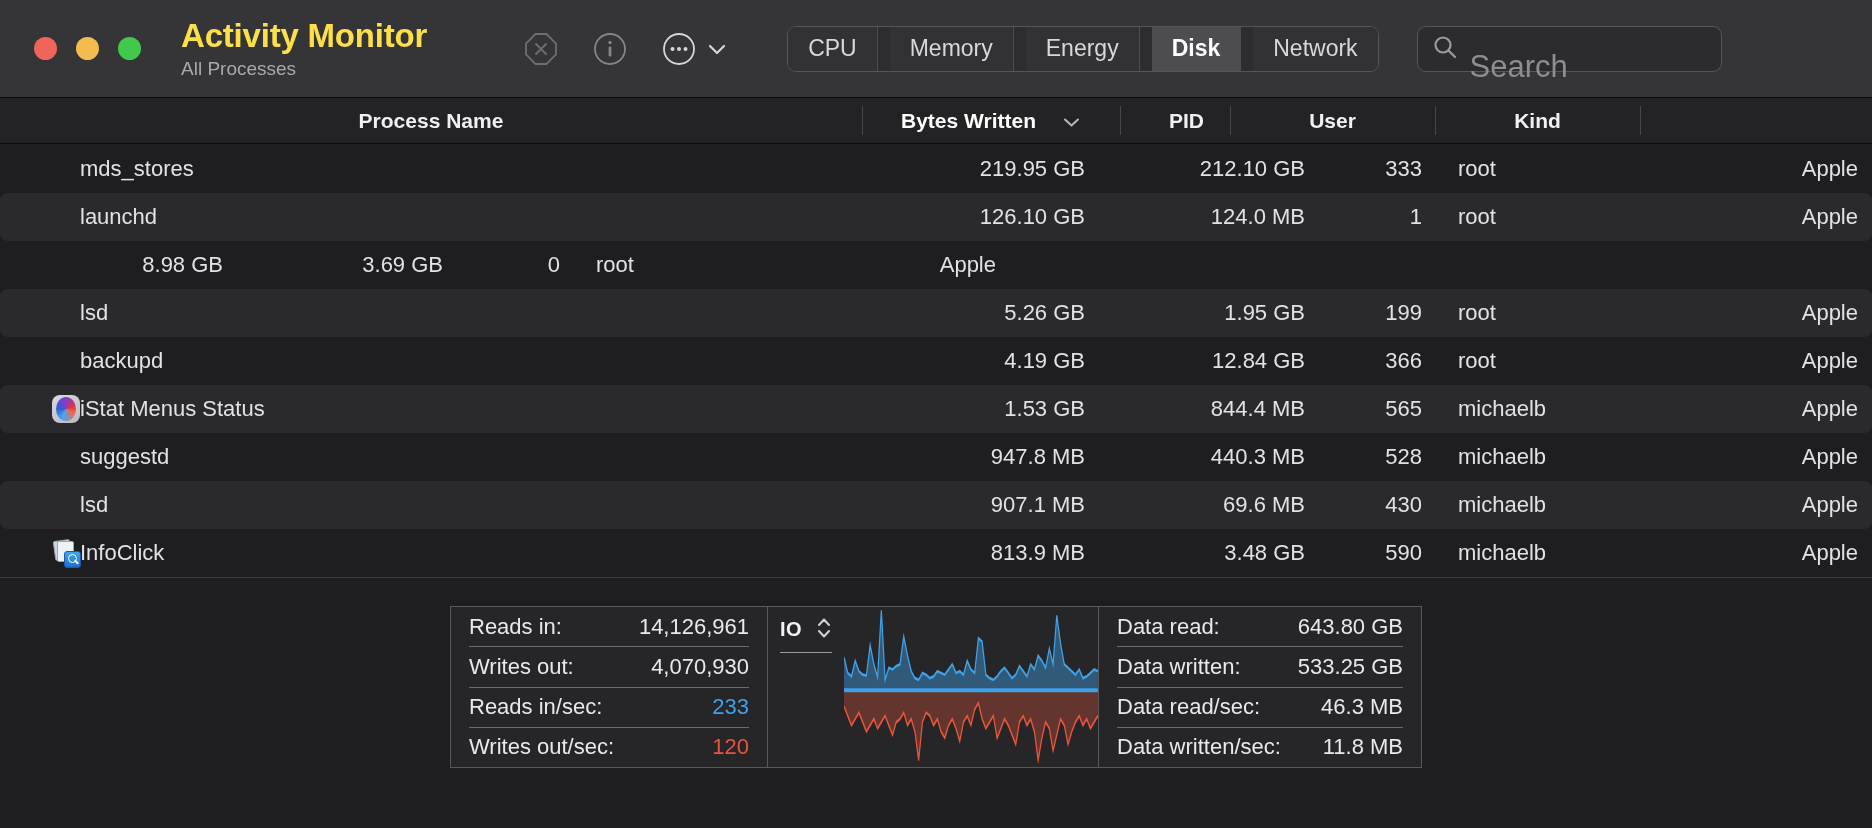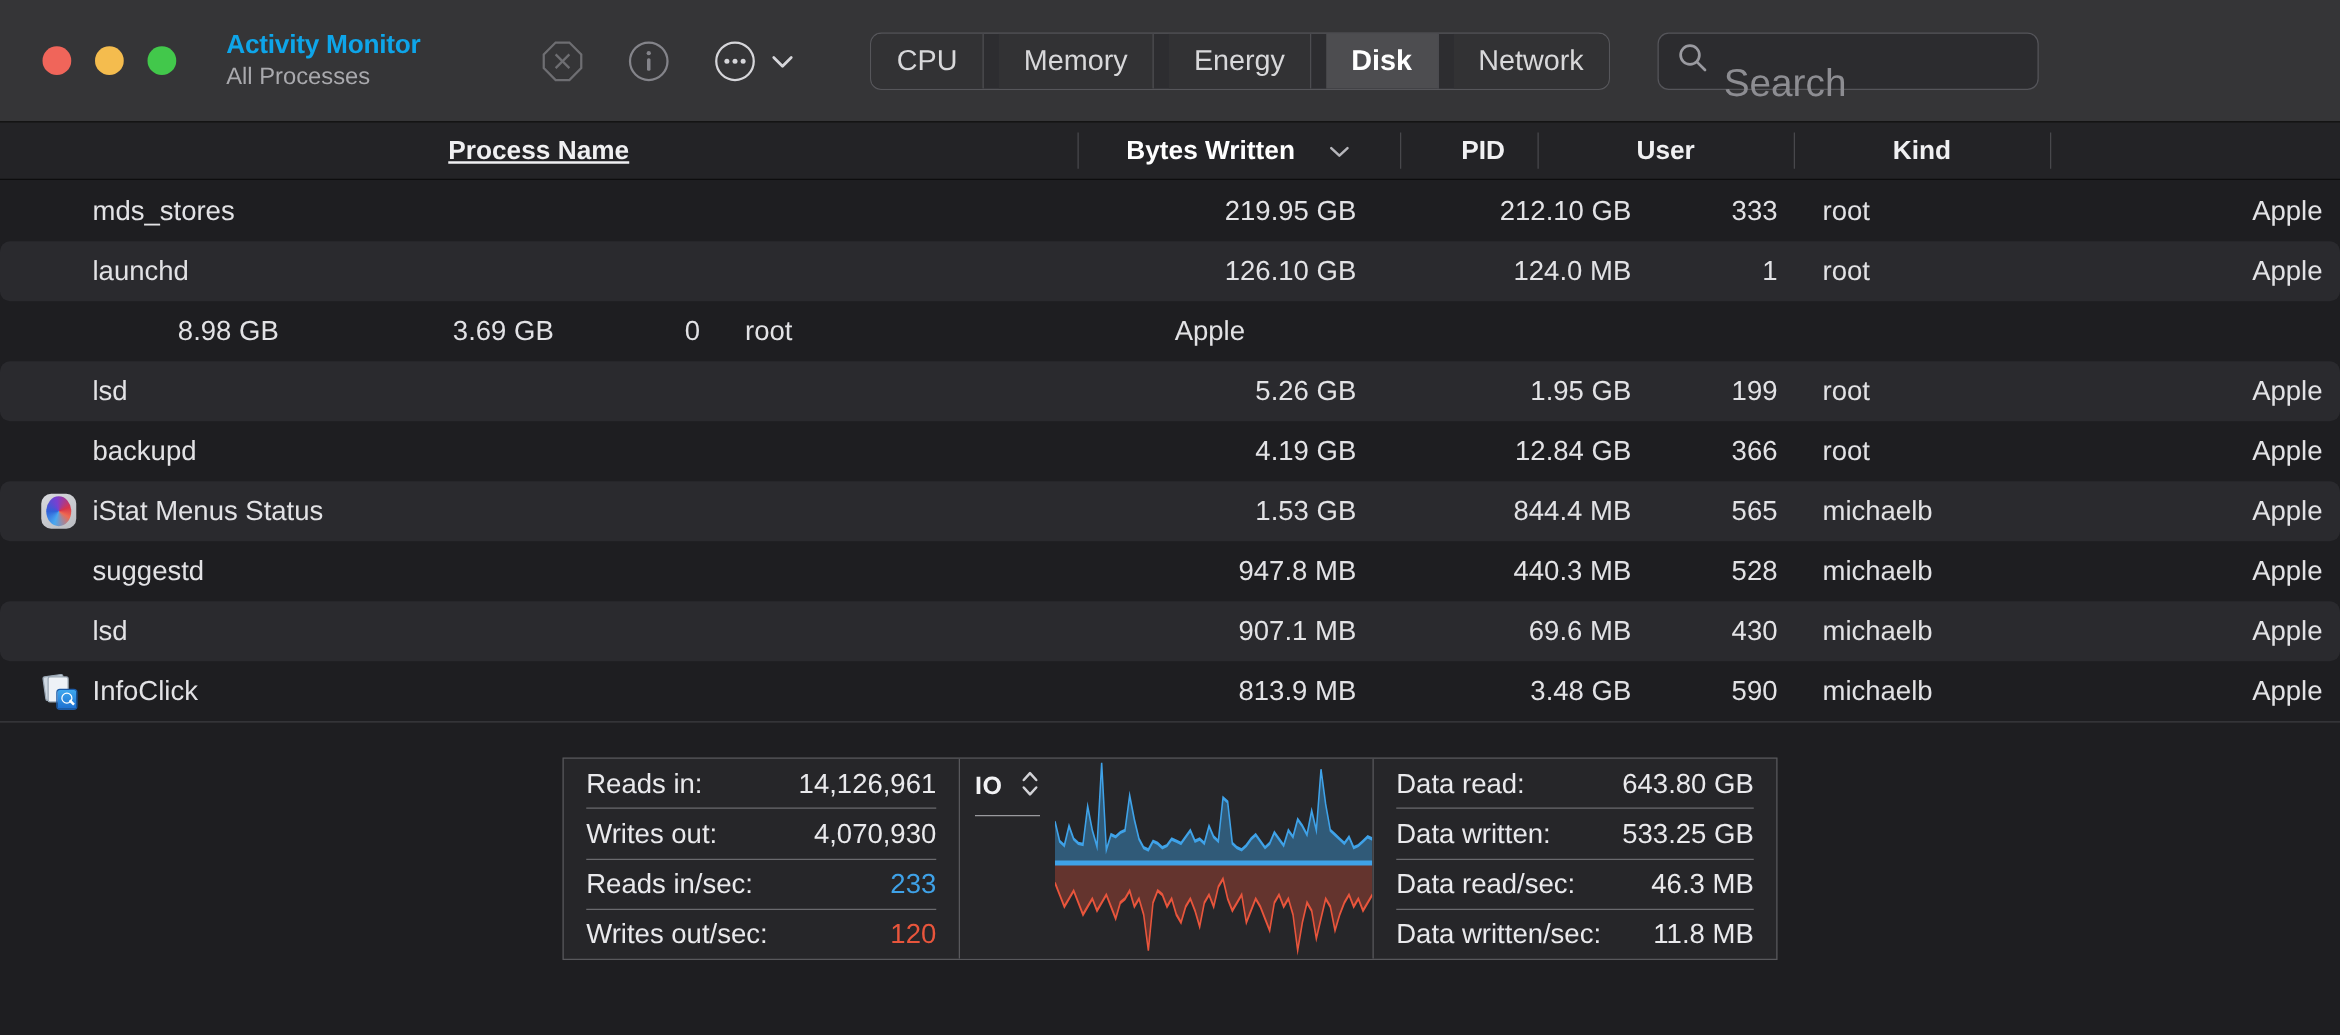--- a/index.html
+++ b/index.html
@@ -44,23 +44,23 @@
   .light.max     { background: #42c84b; }
 
   #title-block {
     margin-left: 40px;
     display: flex;
     flex-direction: column;
     justify-content: center;
     line-height: 1.15;
   }
   #app-title {
-    font-size: 21px;
+    font-size: 33px;
     font-weight: bold;
-    color: #0ea5e9;
+    color: #fde047;
     letter-spacing: -0.2px;
   }
   #app-subtitle {
     font-size: 19px;
     color: #a9a9ad;
     margin-top: 3px;
   }
 
   
   #toolbar-icons {
@@ -155,21 +155,21 @@
   }
   .col + .col::before {
     content: "";
     position: absolute;
     left: 0; top: 8px; bottom: 8px;
     width: 1px;
     background: #48484c;
   }
   .col-sorted { color: #ffffff; }
 
-  .c-name  { width: 862px; justify-content: center; text-decoration: underline; }
+  .c-name  { width: 862px; justify-content: center; }
   .c-write { width: 258px; justify-content: center; gap: 26px; }
   .c-read  { width: 218px; justify-content: flex-end; padding-right: 33px; }
   .c-pid   { width: 110px; justify-content: flex-end; padding-right: 26px; }
   .c-user  { width: 205px; justify-content: center; }
   .c-kind  { width: 205px; justify-content: center; }
   .c-pad   { flex: 1; }
 
   
   #table {
     flex: 0 0 auto;
@@ -181,21 +181,21 @@
     align-items: center;
     height: 48px;
     font-size: 22px;
     color: #e2e2e5;
   }
   .row.alt {
     background: #2a2a2e;
     border-radius: 8px;
   }
   .cell { display: flex; align-items: center; }
-  .n-name  { width: 862px; padding-left: 33px; gap: 13px; }
+  .n-name  { width: 862px; padding-left: 52px; }
   .n-write { width: 258px; justify-content: flex-end; padding-right: 35px; }
   .n-read  { width: 218px; justify-content: flex-end; padding-right: 33px; }
   .n-pid   { width: 110px; justify-content: flex-end; padding-right: 26px; }
   .n-user  { width: 205px; justify-content: flex-start; padding-left: 10px; }
   .n-kind  { width: 205px; justify-content: flex-end; padding-right: 0; }
   .n-pad   { flex: 1; }
 
   .proc-icon {
     width: 28px; height: 28px;
     flex: 0 0 28px;

